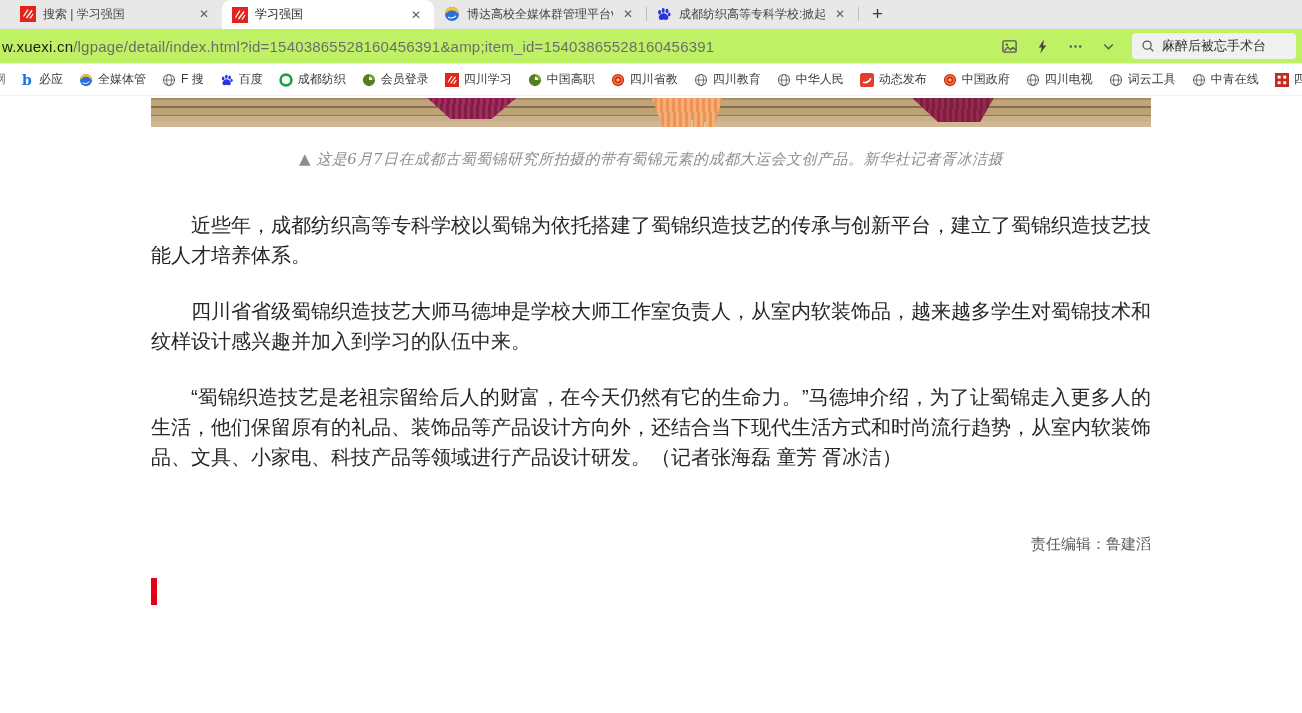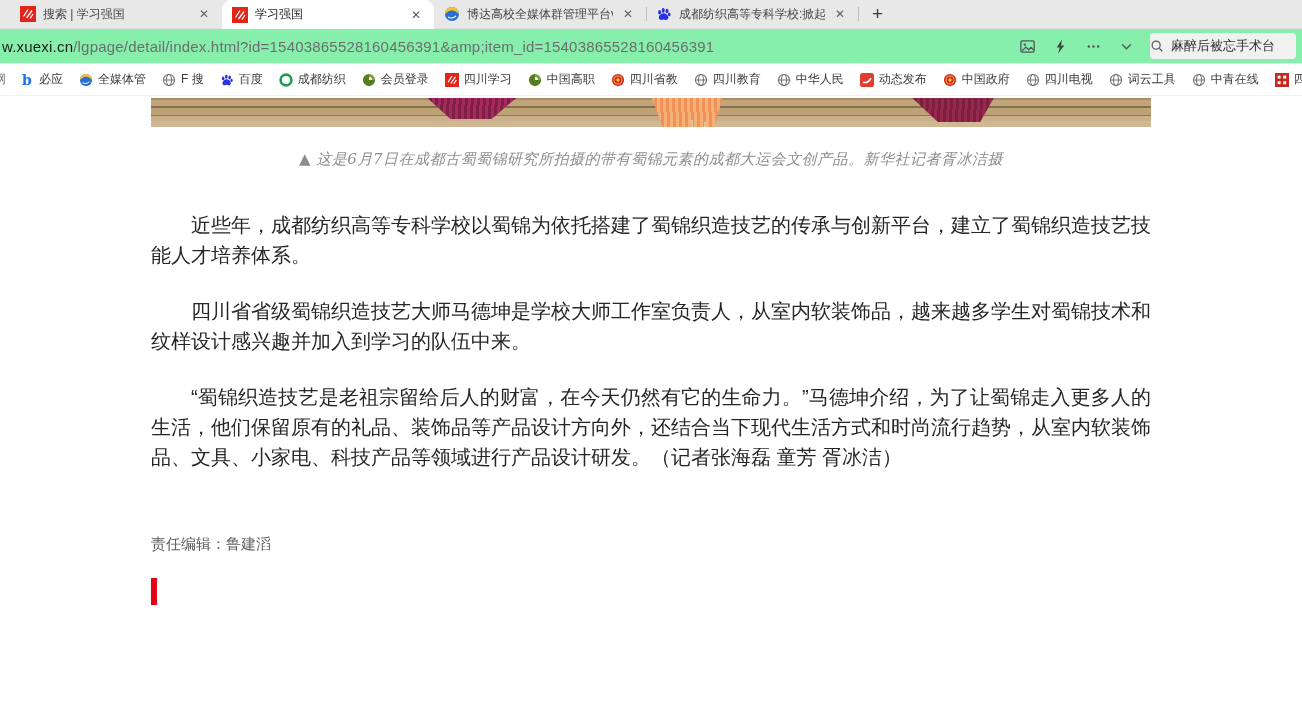--- a/index.html
+++ b/index.html
@@ -36,36 +36,36 @@
   .favicon svg{width:16px;height:16px;}
   .newtab-wrap{display:flex;align-items:center;position:relative;}
   .newtab-wrap::before{
     content:'';position:absolute;left:0;top:7px;bottom:7px;width:1px;background:#bdbdbd;
   }
   .newtab{
     font-size:19px;color:#3c3c3c;padding:0 14px;line-height:26px;cursor:default;
   }
   
   .addressbar{
-    height:34px;background:#86efac;display:flex;align-items:center;
+    height:34px;background:#bef264;display:flex;align-items:center;
     border-bottom:1px solid #ebebeb;padding:0 0 0 2px;
   }
   .url{
     font-size:15px;white-space:nowrap;overflow:hidden;letter-spacing:.2px;
   }
   .url .host{color:#1b1b1b;}
   .url .path{color:#6d6d6d;}
   .addr-actions{
     margin-left:auto;display:flex;align-items:center;gap:15px;padding:0 10px 0 8px;flex:none;
   }
   .addr-btn{width:18px;height:18px;display:inline-flex;align-items:center;justify-content:center;}
   .addr-btn svg{width:17px;height:17px;}
   .hot-search{
     width:146px;height:26px;background:#f1f1f1;border-radius:4px;flex:none;
-    display:flex;align-items:center;gap:7px;padding:0 0;margin-right:-4px;
+    display:flex;align-items:center;gap:7px;padding:0 9px;margin-right:-4px;
   }
   .hot-search svg{width:14px;height:14px;flex:none;}
   .hot-search .hs-text{font-size:13px;color:#2f2f2f;white-space:nowrap;}
   
   .bookmarksbar{
     height:31px;background:#fff;display:flex;align-items:center;
     white-space:nowrap;overflow:hidden;border-bottom:1px solid #f2f2f2;
   }
   .bookmark{
     display:inline-flex;align-items:center;gap:5px;padding:0 8px;flex:none;
@@ -106,21 +106,21 @@
     margin-top:23px;text-align:center;font-size:15px;color:#8d8d8d;
     font-family:"DejaVu Serif","Liberation Serif",serif;font-style:italic;letter-spacing:.5px;
   }
   .article-body{width:1000px;margin:41px auto 0;}
   .article-body p{
     margin:26px 0 0;text-indent:2em;font-size:20px;line-height:30px;color:#262626;
     text-align:justify;
   }
   .article-body p:first-child{margin-top:0;}
   .editor{
-    width:1000px;margin:63px auto 0;font-size:15px;color:#5c5c5c;
+    width:1000px;margin:63px auto 0;text-align:right;font-size:15px;color:#5c5c5c;
   }
   .section-heading{
     width:1000px;margin:24px auto 0;display:flex;align-items:center;gap:9px;
   }
   .heading-bar{width:6px;height:27px;background:#e60012;flex:none;}
   .heading-text{font-size:27px;font-weight:bold;color:#e60012;letter-spacing:1px;}
 </style>
 </head>
 <body>
 

